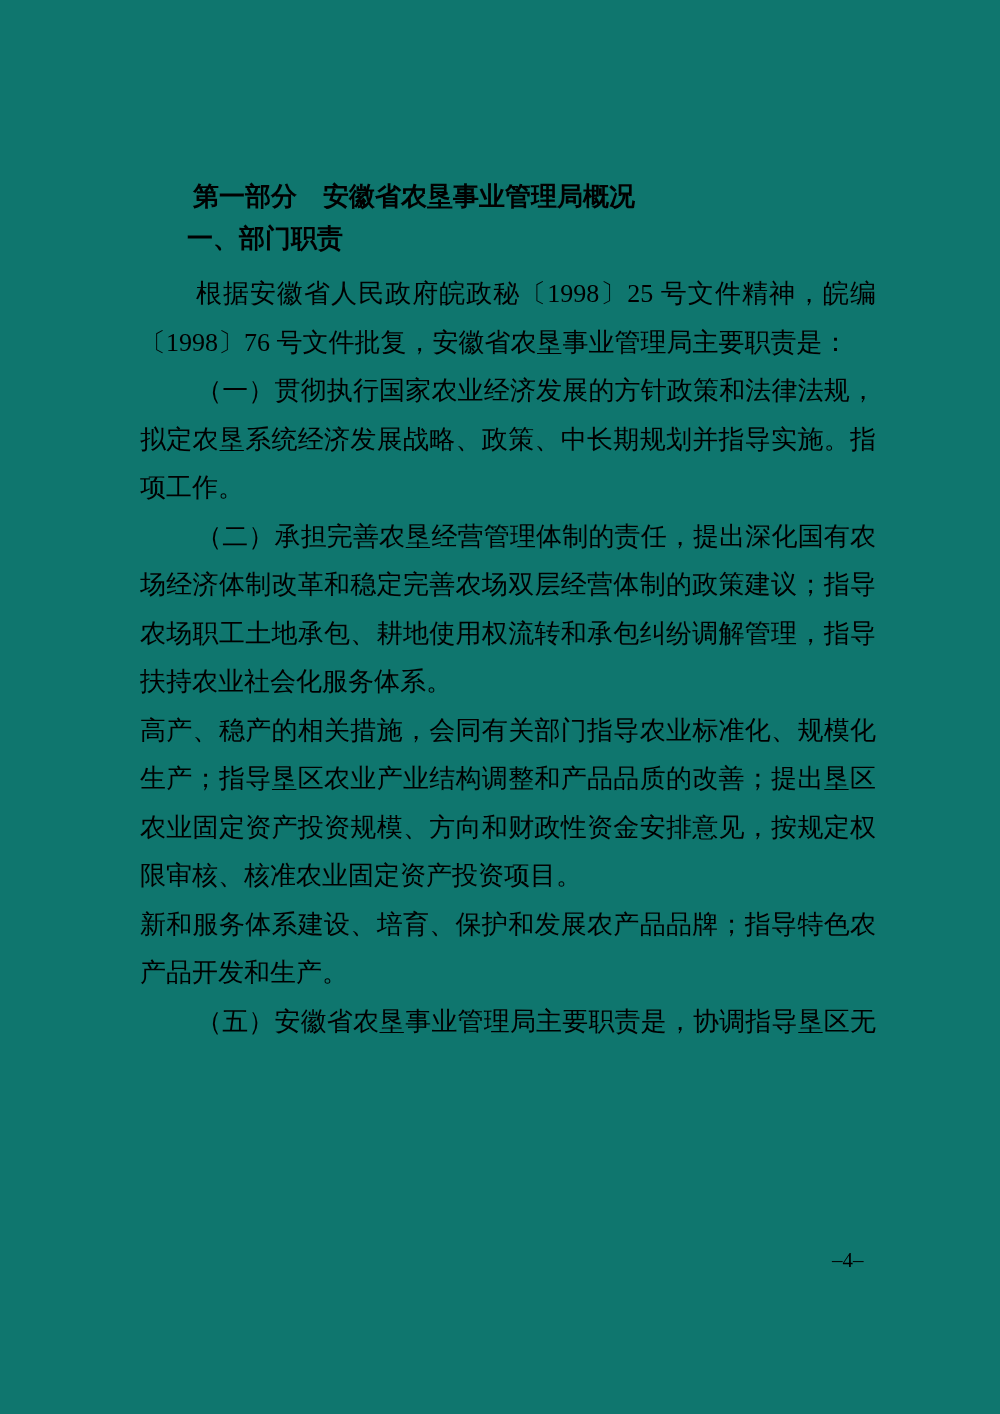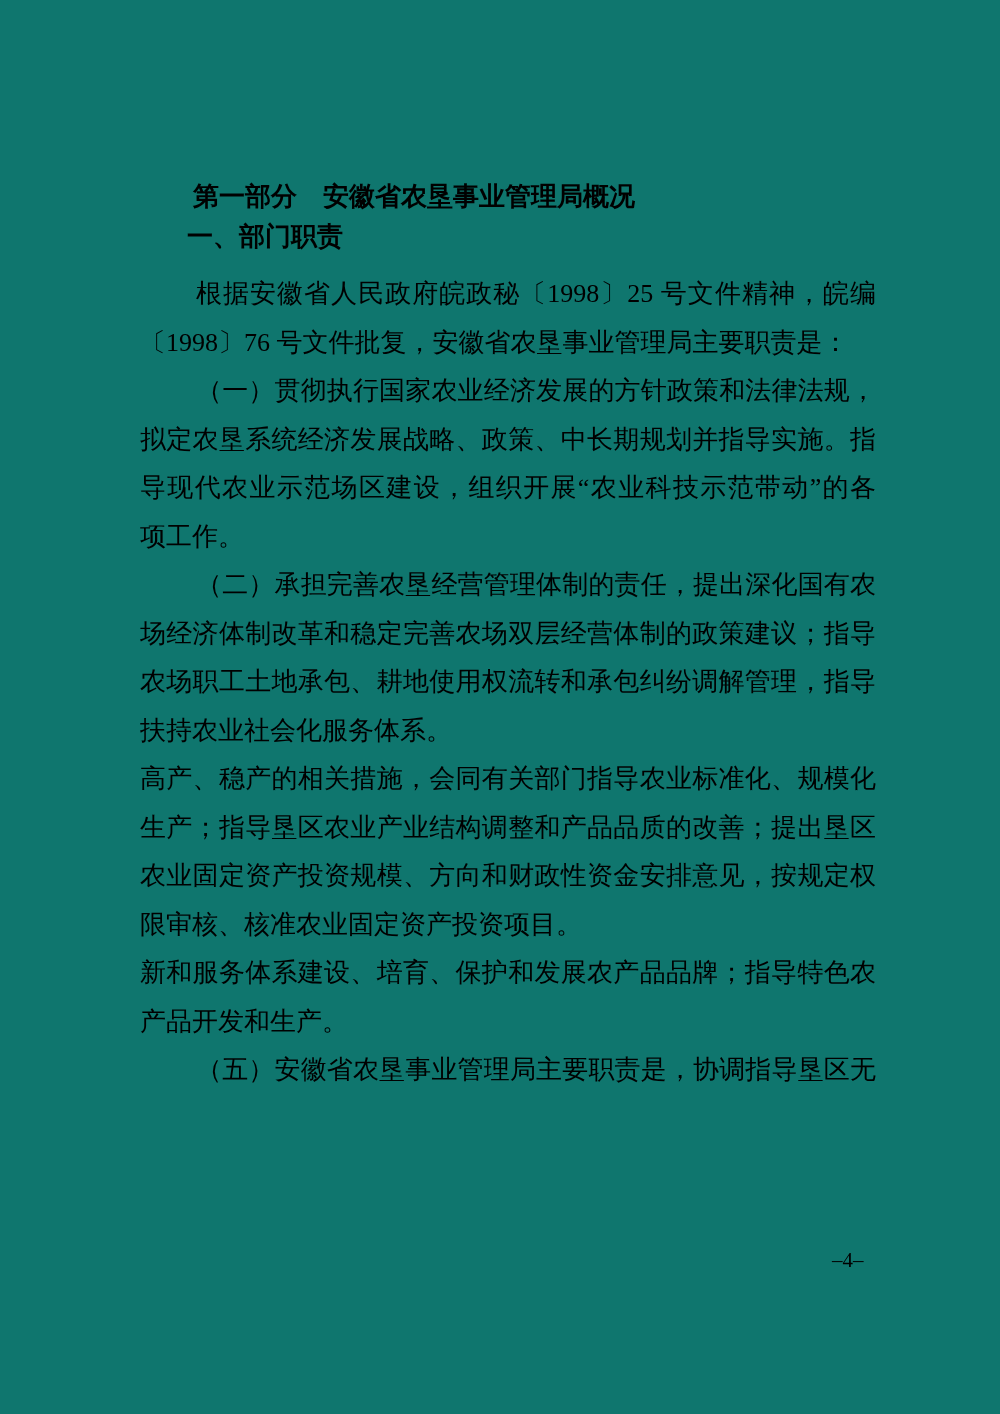--- a/index.html
+++ b/index.html
@@ -23,21 +23,21 @@
     font-family: "Liberation Sans", "DejaVu Sans", sans-serif;
     font-weight: 700;
     font-size: 26px;
     line-height: 32px;
     white-space: nowrap;
   }
   .section-heading {
     position: absolute;
     left: 187px;
     top: 222px;
-    font-family: Liberation Mono, monospace;
+    font-family: Liberation Sans, sans-serif;
     font-weight: 700;
     font-size: 26px;
     line-height: 32px;
     white-space: nowrap;
     text-align: center;
   }
   .paragraph-block {
     position: absolute;
     left: 140px;
     top: 270px;
@@ -79,21 +79,20 @@
   <div class="doc-title">第一部分　安徽省农垦事业管理局概况</div>
   <div class="section-heading">一、部门职责</div>
   <div class="paragraph-block">
       <div class="paragraph">
         <div class="line line-first">根据安徽省人民政府皖政秘〔1998〕25 号文件精神，皖编办</div>
         <div class="line line-last">〔1998〕76 号文件批复，安徽省农垦事业管理局主要职责是：</div>
       </div>
       <div class="paragraph">
         <div class="line line-first">（一）贯彻执行国家农业经济发展的方针政策和法律法规，</div>
         <div class="line">拟定农垦系统经济发展战略、政策、中长期规划并指导实施。指</div>
-        <div class="line">导现代农业示范场区建设，组织开展“农业科技示范带动”的各</div>
         <div class="line line-last">项工作。</div>
       </div>
       <div class="paragraph">
         <div class="line line-first">（二）承担完善农垦经营管理体制的责任，提出深化国有农</div>
         <div class="line">场经济体制改革和稳定完善农场双层经营体制的政策建议；指导</div>
         <div class="line">农场职工土地承包、耕地使用权流转和承包纠纷调解管理，指导</div>
         <div class="line line-last">扶持农业社会化服务体系。</div>
       </div>
       <div class="paragraph">
         <div class="line">高产、稳产的相关措施，会同有关部门指导农业标准化、规模化</div>

